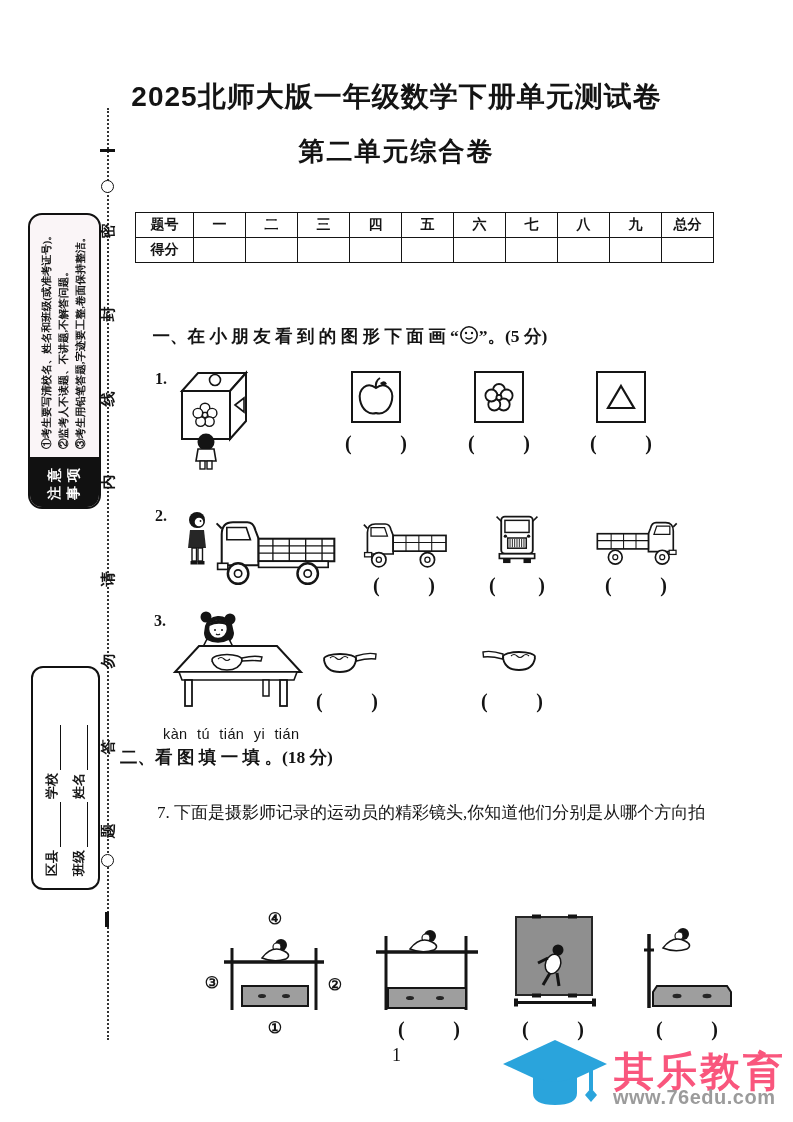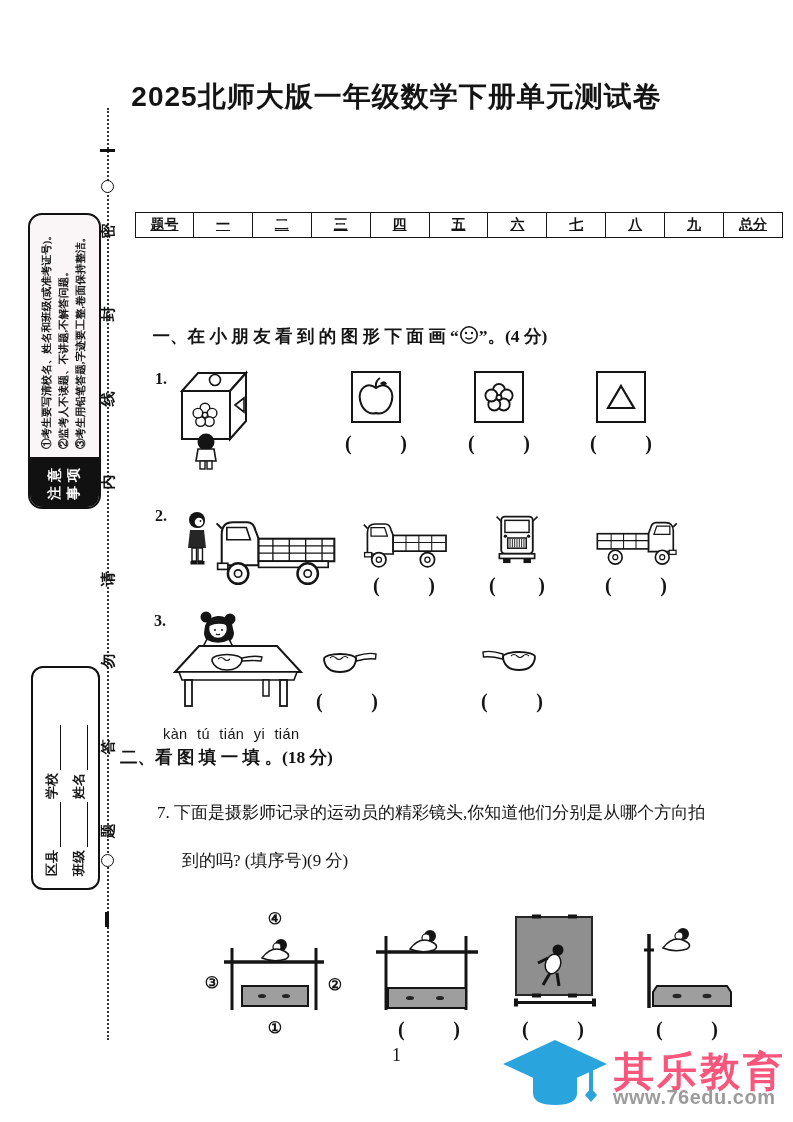--- a/index.html
+++ b/index.html
@@ -6,21 +6,21 @@
   #page{position:relative;width:793px;height:1122px;background:#ffffff;overflow:hidden;
         font-family:"Liberation Serif",serif;color:#141414;}
   .abs{position:absolute;}
   
   .title{top:78px;left:0;width:100%;text-align:center;font-size:28px;font-weight:bold;
          font-family:"Liberation Sans",sans-serif;letter-spacing:1px;}
   .subtitle{top:134px;left:0;width:100%;text-align:center;font-size:26px;font-weight:bold;
             font-family:"Liberation Sans",sans-serif;letter-spacing:2px;}
   .info{top:184px;left:400px;width:346px;text-align:right;font-size:15px;font-weight:bold;white-space:pre;}
   
-  .score-table{position:absolute;left:135px;top:212px;width:648px;border-collapse:collapse;table-layout:fixed;text-decoration:underline;}
+  .score-table{position:absolute;left:135px;top:212px;width:579px;border-collapse:collapse;table-layout:fixed;}
   .score-table td{border:1.7px solid #151515;height:24px;text-align:center;font-size:14px;
                   font-weight:bold;padding:0;}
   
   .pinyin{font-size:14.5px;font-family:"Liberation Sans",sans-serif;letter-spacing:.4px;word-spacing:5px;white-space:pre;}
   .q-head{font-size:17.5px;font-weight:bold;white-space:pre;}
   .body-line{font-size:17px;white-space:pre;}
   .item-num{font-size:16px;font-weight:bold;}
   .ansbox{width:50px;height:52px;border:2px solid #151515;box-sizing:border-box;
           display:flex;align-items:center;justify-content:center;background:#fff;}
   .bracket{display:flex;justify-content:space-between;width:62px;font-size:20px;font-weight:bold;}
@@ -101,20 +101,21 @@
       <div class="field-row">
         <span>班级</span>
         <span class="blank"></span>
         <span>姓名</span>
         <span class="blank"></span>
       </div>
     </div>
   </div>
 
   <div class="abs title">2025北师大版一年级数学下册单元测试卷</div>
+  <div class="abs subtitle">第二单元综合卷</div>
 
   <table class="score-table">
     <colgroup>
         <col style="width:58px">
         <col>
         <col>
         <col>
         <col>
         <col>
         <col>
@@ -130,30 +131,43 @@
       <td>二</td>
       <td>三</td>
       <td>四</td>
       <td>五</td>
       <td>六</td>
       <td>七</td>
       <td>八</td>
       <td>九</td>
       <td>总分</td>
     </tr>
+    <tr>
+      <td>得分</td>
+      <td></td>
+      <td></td>
+      <td></td>
+      <td></td>
+      <td></td>
+      <td></td>
+      <td></td>
+      <td></td>
+      <td></td>
+      <td></td>
+    </tr>
   </tbody>
     </table>
 
   <div class="abs q-head" style="left:135px;top:303px">
     <span>一、在 小 朋 友 看 到 的 图 形 下 面 画 “</span><svg width="20" height="20" viewBox="0 0 20 20" style="display:inline-block;vertical-align:-3px">
         <circle cx="10" cy="10" r="8.2" fill="none" stroke="#151515" stroke-width="1.6"></circle>
         <circle cx="7" cy="8" r="1.2" fill="#151515"></circle>
         <circle cx="13" cy="8" r="1.2" fill="#151515"></circle>
         <path d="M6.5,12.5 q3.5,3 7,0" stroke="#151515" stroke-width="1.4" fill="none"></path>
-      </svg><span>”。(4 分)</span>
+      </svg><span>”。(5 分)</span>
   </div>
 
   <div class="abs item-num" style="left:155px;top:370px">1.</div>
   <svg class="abs" style="left:177px;top:363px" width="78" height="108" viewBox="0 0 78 108" fill="none" stroke="#151515" stroke-width="2">
     <polygon points="5,28 53,28 53,76 5,76" fill="#fff"></polygon>
     <polygon points="5,28 21,10 69,10 53,28" fill="#fff"></polygon>
     <polygon points="53,28 69,10 69,58 53,76" fill="#fff"></polygon>
     <circle cx="38" cy="17" r="5.5" fill="#fff" stroke-width="1.6"></circle>
     <polygon points="58,42 67,35 67,49" fill="#fff" stroke-width="1.6"></polygon>
     <g stroke-width="1.4">
@@ -340,21 +354,20 @@
       <span>)</span>
   </div>
   <div class="abs bracket" style="left:481px;top:690px">
     <span>(</span>
       <span>)</span>
   </div>
 
   <div class="abs pinyin" style="left:163px;top:726px">kàn tú tián yi tián</div>
   <div class="abs q-head" style="left:120px;top:745px">二、看 图 填 一 填 。(18 分)</div>
   <div class="abs body-line" style="left:157px;top:801px">7. 下面是摄影师记录的运动员的精彩镜头,你知道他们分别是从哪个方向拍</div>
-  <div class="abs body-line" style="left:182px;top:849px">到的吗? (填序号)(9 分)</div>
 
   <div class="abs circled" style="left:266px;top:910px">④</div>
   <div class="abs circled" style="left:203px;top:974px">③</div>
   <div class="abs circled" style="left:326px;top:976px">②</div>
   <div class="abs circled" style="left:266px;top:1019px">①</div>
   <svg class="abs" style="left:224px;top:928px" width="100" height="88" viewBox="0 0 100 88" fill="none" stroke="#151515" stroke-width="3">
     <line x1="8" y1="20" x2="8" y2="82"></line>
     <line x1="92" y1="20" x2="92" y2="82"></line>
     <line x1="0" y1="34" x2="100" y2="34" stroke-width="3.5"></line>
     <circle cx="57" cy="17" r="6" fill="#141414" stroke="none"></circle>

